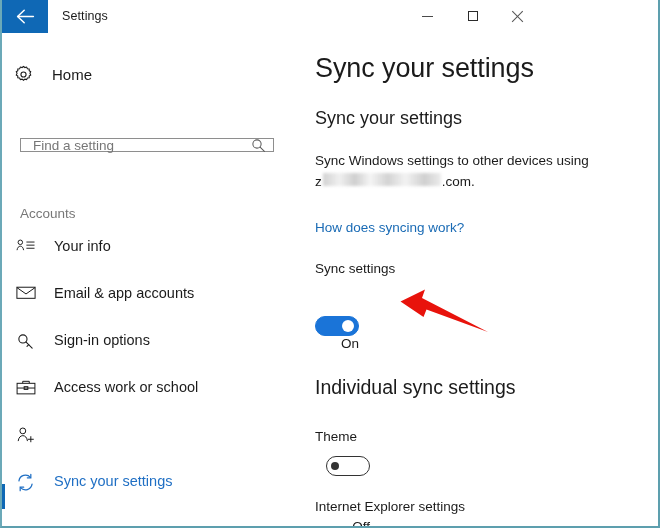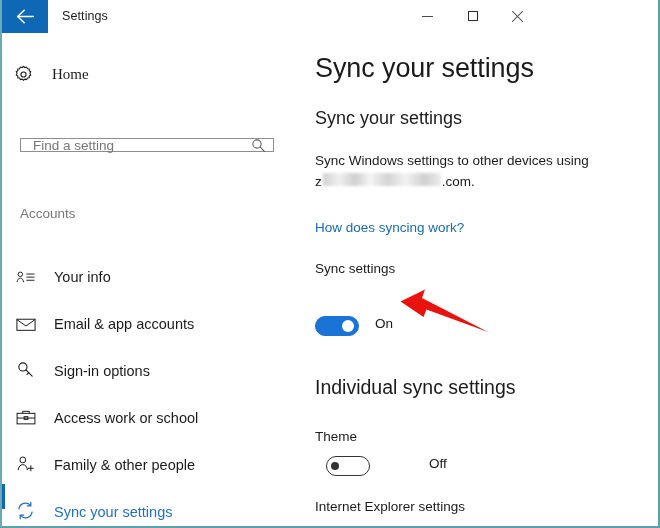--- a/index.html
+++ b/index.html
@@ -106,21 +106,20 @@
   }
 
   #home-item {
     position: absolute;
     left: 12px;
     top: 26px;
     height: 30px;
     display: flex;
     align-items: center;
     cursor: pointer;
-    font-family: Liberation Serif, serif;
   }
   #home-item .nav-icon {
     width: 28px;
     display: flex;
     justify-content: flex-start;
     align-items: center;
   }
   #home-label {
     font-size: 15px;
     color: #1b1b1b;
@@ -170,21 +169,21 @@
   #nav-list {
     position: absolute;
     left: 0;
     top: 205px;
     width: 296px;
   }
   .nav-item {
     position: relative;
     height: 47px;
     display: flex;
-    align-items: flex-end;
+    align-items: flex-start;
     padding-left: 14px;
     box-sizing: border-box;
     cursor: pointer;
   }
   .nav-item .nav-icon {
     width: 30px;
     display: flex;
     align-items: center;
     justify-content: flex-start;
     flex: 0 0 auto;
@@ -282,21 +281,22 @@
 
   .setting-label {
     position: absolute;
     font-size: 13.5px;
     color: #1b1b1b;
     white-space: nowrap;
   }
   .toggle-row {
     position: absolute;
     display: flex;
-    align-items: flex-start;
+    align-items: flex-end;
+    flex-direction: column;
   }
   .toggle {
     position: relative;
     width: 44px;
     height: 20px;
     border-radius: 10px;
     box-sizing: border-box;
     cursor: pointer;
     flex: 0 0 auto;
   }
@@ -469,21 +469,20 @@
       <div class="nav-item">
         <span class="nav-icon">
           <svg width="20" height="18" viewBox="0 0 22 19">
             <g fill="none" stroke="#1b1b1b" stroke-width="1.1">
               <circle cx="7.5" cy="5" r="3.2"></circle>
               <path d="M2.4 16.2 c.5-3.9 2.5-6 5.1-6 s4.6 2.1 5.1 6"></path>
               <path d="M16.3 11.3 V17 M13.5 14.2 H19.1" stroke-linecap="round"></path>
             </g>
           </svg>
         </span>
-        <span class="nav-label">Family &amp; other people</span>
       </div>
 
       <div class="nav-item selected">
         <span class="sel-bar"></span>
         <span class="nav-icon">
           <svg width="19" height="19" viewBox="0 0 20 20">
             <g fill="none" stroke="#1f6fc4" stroke-width="1.3" stroke-linecap="round">
               <path d="M3.1 8.2 A7 7 0 0 1 15.2 4.6"></path>
               <path d="M16.9 11.8 A7 7 0 0 1 4.8 15.4"></path>
               <path d="M15.6 1.4 L15.6 5.1 L11.9 5.1"></path>

